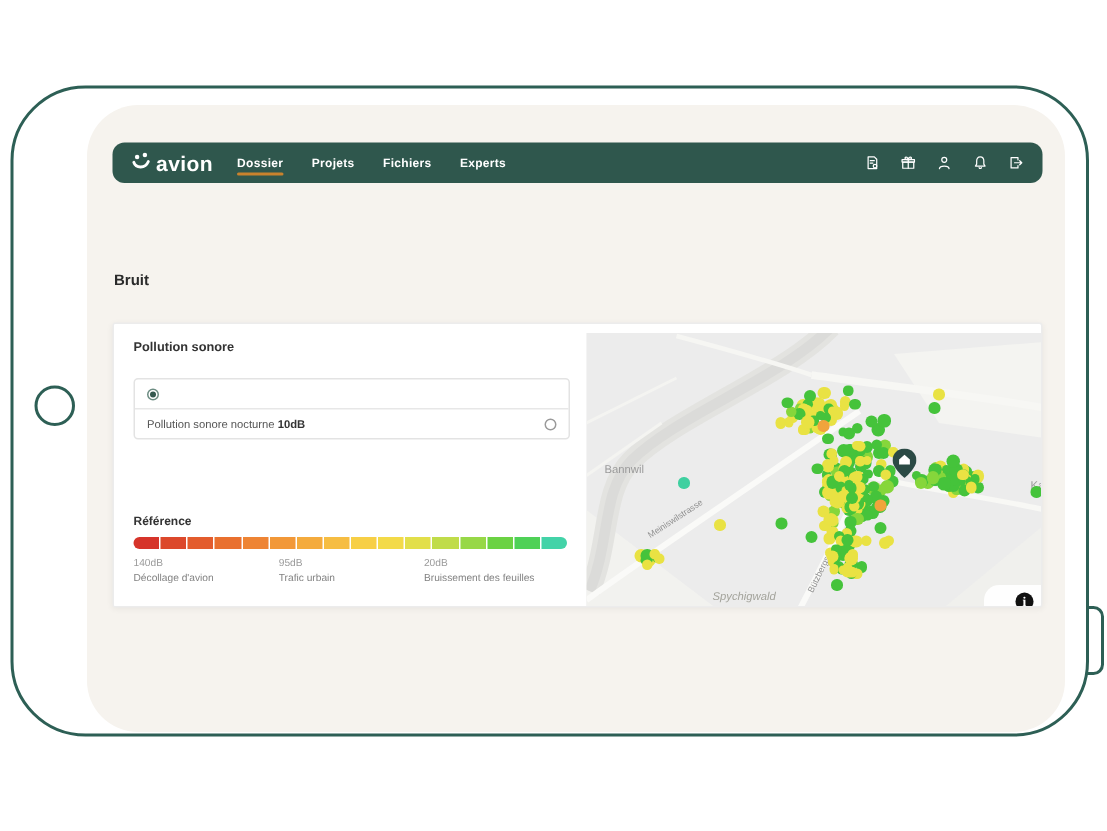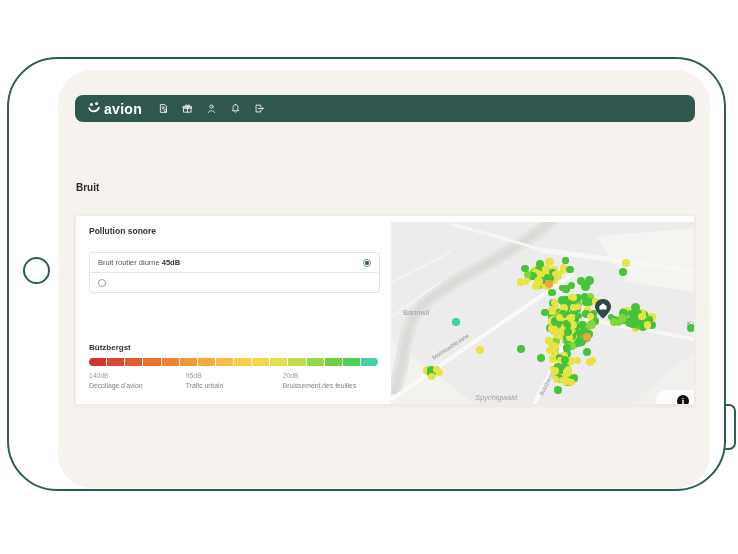--- a/index.html
+++ b/index.html
@@ -73,20 +73,26 @@
       <div class="logo">
         <span>
           <svg width="14" height="13" viewBox="0 0 14 13">
             <circle cx="4.4" cy="3.6" r="1.5" fill="#fff"></circle>
             <circle cx="9.6" cy="2.4" r="1.5" fill="#fff"></circle>
             <path d="M2.2,7.2 C3.6,11.4 9.8,11.6 11.9,6.7" stroke="#fff" stroke-width="1.9" fill="none" stroke-linecap="round"></path>
           </svg>
         </span>
         <span>avion</span>
       </div>
+      <div class="nav-items" id="nav-items">
+          <span class="nav-item active">Dossier</span>
+          <span class="nav-item">Projets</span>
+          <span class="nav-item">Fichiers</span>
+          <span class="nav-item">Experts</span>
+        </div>
       <div class="nav-icons">
         <span>
           <svg width="11" height="11" viewBox="0 0 24 24" stroke="#fff" stroke-width="1.8" fill="none" stroke-linecap="round" stroke-linejoin="round">
             <path d="M6,3.5 h9 l3.5,3.5 v13.5 h-12.5 z"></path>
               <path d="M9,9 h6 M9,12.5 h4"></path>
               <circle cx="16" cy="16.8" r="2.6"></circle>
           </svg>
         </span>
         <span>
           <svg width="11" height="11" viewBox="0 0 24 24" stroke="#fff" stroke-width="1.8" fill="none" stroke-linecap="round" stroke-linejoin="round">
@@ -117,28 +123,28 @@
       </div>
     </div>
 
     <div class="section-label">Bruit</div>
 
     <div class="card">
       <div class="left-panel">
         <div class="panel-title">Pollution sonore</div>
         <div class="options" id="noise-options">
             <div class="option-row">
-              <span class="option-label">Bruit routier diurne <b>45dB</b></span>
               <span class="radio sel"></span>
             </div>
             <div class="option-row">
+              <span class="option-label">Pollution sonore nocturne <b>10dB</b></span>
               <span class="radio"></span>
             </div>
           </div>
-        <div class="ref-title">Bützbergst</div>
+        <div class="ref-title">Référence</div>
         <div class="scale-bar" id="scale-bar">
             <div class="scale-seg" style="background: rgb(214, 52, 42);"></div>
             <div class="scale-seg" style="background: rgb(220, 72, 43);"></div>
             <div class="scale-seg" style="background: rgb(227, 92, 45);"></div>
             <div class="scale-seg" style="background: rgb(233, 112, 47);"></div>
             <div class="scale-seg" style="background: rgb(238, 132, 52);"></div>
             <div class="scale-seg" style="background: rgb(242, 152, 56);"></div>
             <div class="scale-seg" style="background: rgb(244, 171, 61);"></div>
             <div class="scale-seg" style="background: rgb(246, 189, 66);"></div>
             <div class="scale-seg" style="background: rgb(247, 207, 70);"></div>

